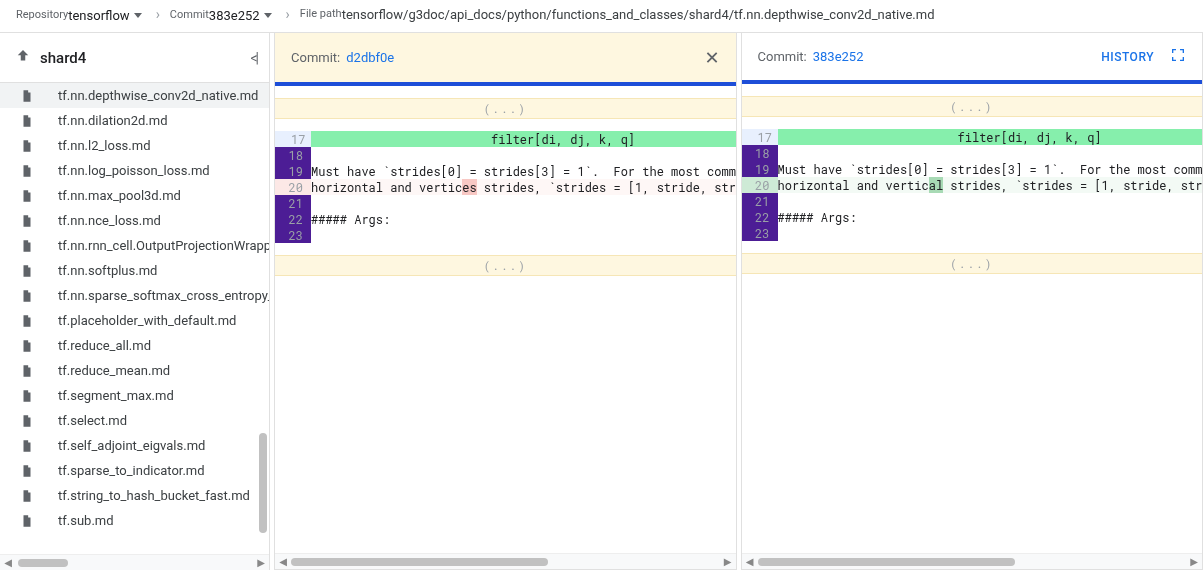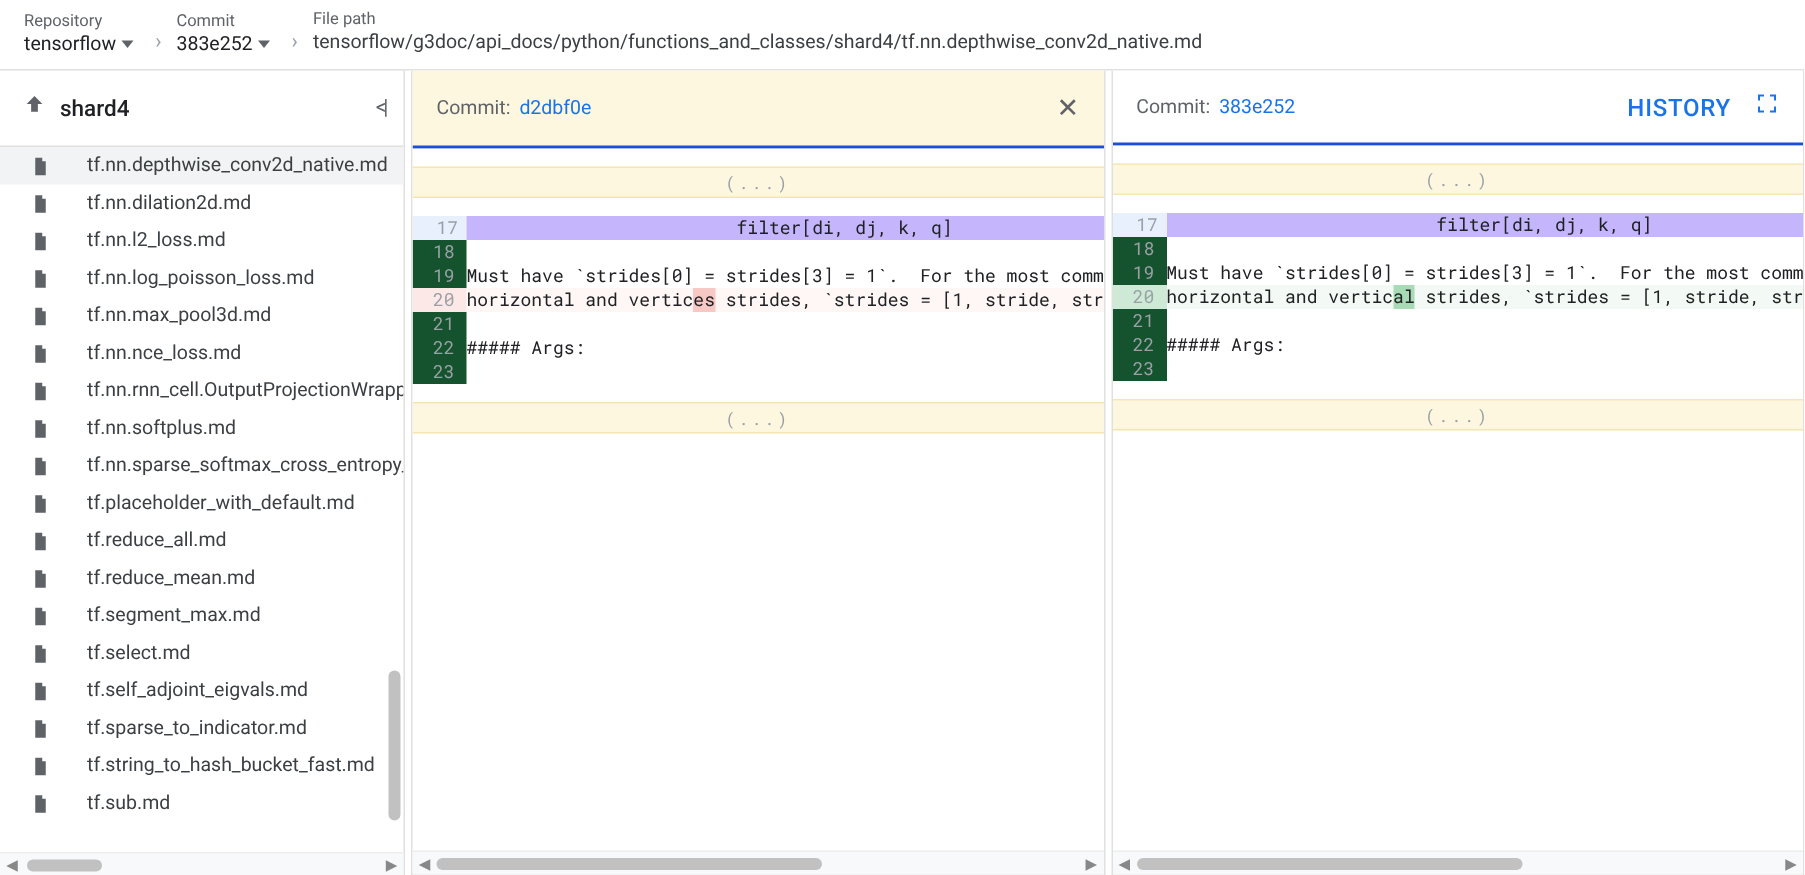--- a/index.html
+++ b/index.html
@@ -1,18 +1,18 @@
 <!DOCTYPE html>
 <html><head>
 <meta charset="utf-8">
 <style>
 * { box-sizing: border-box; margin: 0; padding: 0; }
 body { font-family: Roboto, Arial, sans-serif; font-size: 13px; color: #202124; background: #fff; overflow: hidden; }
 .header { display: flex; align-items: center; padding: 6px 16px 8px; border-bottom: 1px solid #e0e0e0; gap: 4px; }
-.crumb-group { display: flex; flex-direction: column; margin-right: 8px; }
+.crumb-group { display: flex; flex-direction: row; margin-right: 8px; }
 .crumb-label { font-size: 11px; color: #5f6368; margin-bottom: 2px; }
 .crumb-val { display: flex; align-items: center; font-size: 13px; color: #202124; gap: 4px; }
 .arrow-down { width: 0; height: 0; border-left: 4px solid transparent; border-right: 4px solid transparent; border-top: 5px solid #5f6368; }
 .chev-r { color: #9aa0a6; font-size: 14px; margin: 0 6px 0 2px; align-self: flex-end; padding-bottom: 2px; }
 .file-path { align-self: flex-end; padding-bottom: 2px; font-size: 13px; color: #3c4043; }
 .main { display: flex; height: calc(100vh - 46px); }
 .sidebar { width: 270px; border-right: 1px solid #e0e0e0; display: flex; flex-direction: column; overflow: hidden; position: relative; }
 .sidebar-head { display: flex; align-items: center; padding: 14px 12px 14px 14px; border-bottom: 1px solid #e0e0e0; gap: 8px; }
 .up-icon svg { width: 18px; height: 18px; fill: #5f6368; }
 .sidebar-title { font-size: 15px; font-weight: 500; flex: 1; }
@@ -21,37 +21,37 @@
 .file-item { display: flex; align-items: center; padding: 5px 10px 5px 20px; gap: 24px; font-size: 13px; color: #3c4043; white-space: nowrap; cursor: pointer; }
 .file-item.selected { background: #f1f3f4; }
 .file-item .sel-arrow { margin-left: auto; color: #5f6368; font-size: 10px; }
 .file-icon svg { width: 14px; height: 14px; fill: #5f6368; display: block; }
 .scrollbar-v { position: absolute; right: 2px; top: 400px; width: 8px; height: 100px; background: #c1c1c1; border-radius: 4px; }
 .scrollbar-h { height: 16px; border-top: 1px solid #eee; display: flex; align-items: center; background: #f8f9fa; }
 .scrollbar-h .sb-arrow { width: 16px; text-align: center; color: #888; font-size: 10px; }
 .scrollbar-h .sb-thumb { height: 8px; background: #c1c1c1; border-radius: 4px; margin-left: 2px; }
 .diff-area { flex: 1; display: flex; gap: 4px; padding: 0 0 0 4px; overflow: hidden; }
 .pane { flex: 1; display: flex; flex-direction: column; border: 1px solid #e0e0e0; border-top: none; overflow: hidden; background: #fff; min-width: 0; }
-.pane-head { display: flex; align-items: center; padding: 14px 16px; background: #fef7e0; border-bottom: 2px solid #1d4ed8; }
+.pane-head { display: flex; align-items: center; padding: 14px 16px; background: #fef7e0; border-bottom: 4px solid #1d4ed8; }
 .pane-head.right { background: #fff; }
 .commit-lbl { color: #5f6368; margin-right: 6px; }
 .commit-hash { color: #1a73e8; text-decoration: none; }
 .pane-head .spacer { flex: 1; }
 .close-x { color: #5f6368; font-size: 18px; cursor: pointer; }
-.history-link { color: #1a73e8; font-size: 16px; font-weight: 500; letter-spacing: 0.5px; margin-right: 16px; }
+.history-link { color: #1a73e8; font-size: 12px; font-weight: 500; letter-spacing: 0.5px; margin-right: 16px; }
 .expand-icon svg { width: 16px; height: 16px; fill: #1a73e8; }
 .code-body { flex: 1; overflow: hidden; position: relative; display: flex; flex-direction: column; }
 .gap { height: 12px; background: #fff; }
 .fold { background: #fef7e0; text-align: center; color: #9aa0a6; font-family: 'Roboto Mono', monospace; font-size: 11px; padding: 2px 0; letter-spacing: 2px; border-top: 1px solid #f6e6b6; border-bottom: 1px solid #f6e6b6; }
 .code-lines { font-family: 'Roboto Mono', Consolas, monospace; font-size: 12px; }
 .line { display: flex; white-space: pre; overflow: hidden; }
-.lno { width: 36px; min-width: 36px; text-align: right; padding-right: 8px; color: #9aa0a6; user-select: none; background: #14532d; }
+.lno { width: 36px; min-width: 36px; text-align: right; padding-right: 8px; color: #9aa0a6; user-select: none; background: #4c1d95; }
 .lcontent { flex: 1; overflow: hidden; }
 .line.hl-blue .lno { background: #e8f0fe; padding-left: 16px; }
-.line.hl-blue .lcontent { background: #c4b5fd; }
+.line.hl-blue .lcontent { background: #86efac; }
 .line.changed-del .lno { background: #fce8e6; }
 .line.changed-del .lcontent { background: #fef7f6; }
 .line.changed-add .lno { background: #ceead6; }
 .line.changed-add .lcontent { background: #f3faf5; }
 .word-del { background: #f8c8c4; }
 .word-add { background: #a8dab5; }
 .hscroll-fake { height: 16px; background: #f8f9fa; border-top: 1px solid #eee; display: flex; align-items: center; margin-top: auto; }
 .hscroll-fake .arrow-l, .hscroll-fake .arrow-r { width: 16px; text-align: center; color: #888; font-size: 10px; }
 .hscroll-fake .track { flex: 1; position: relative; height: 10px; }
 .hscroll-fake .thumb { position: absolute; left: 0; width: 60%; height: 8px; top: 1px; background: #c1c1c1; border-radius: 4px; }

